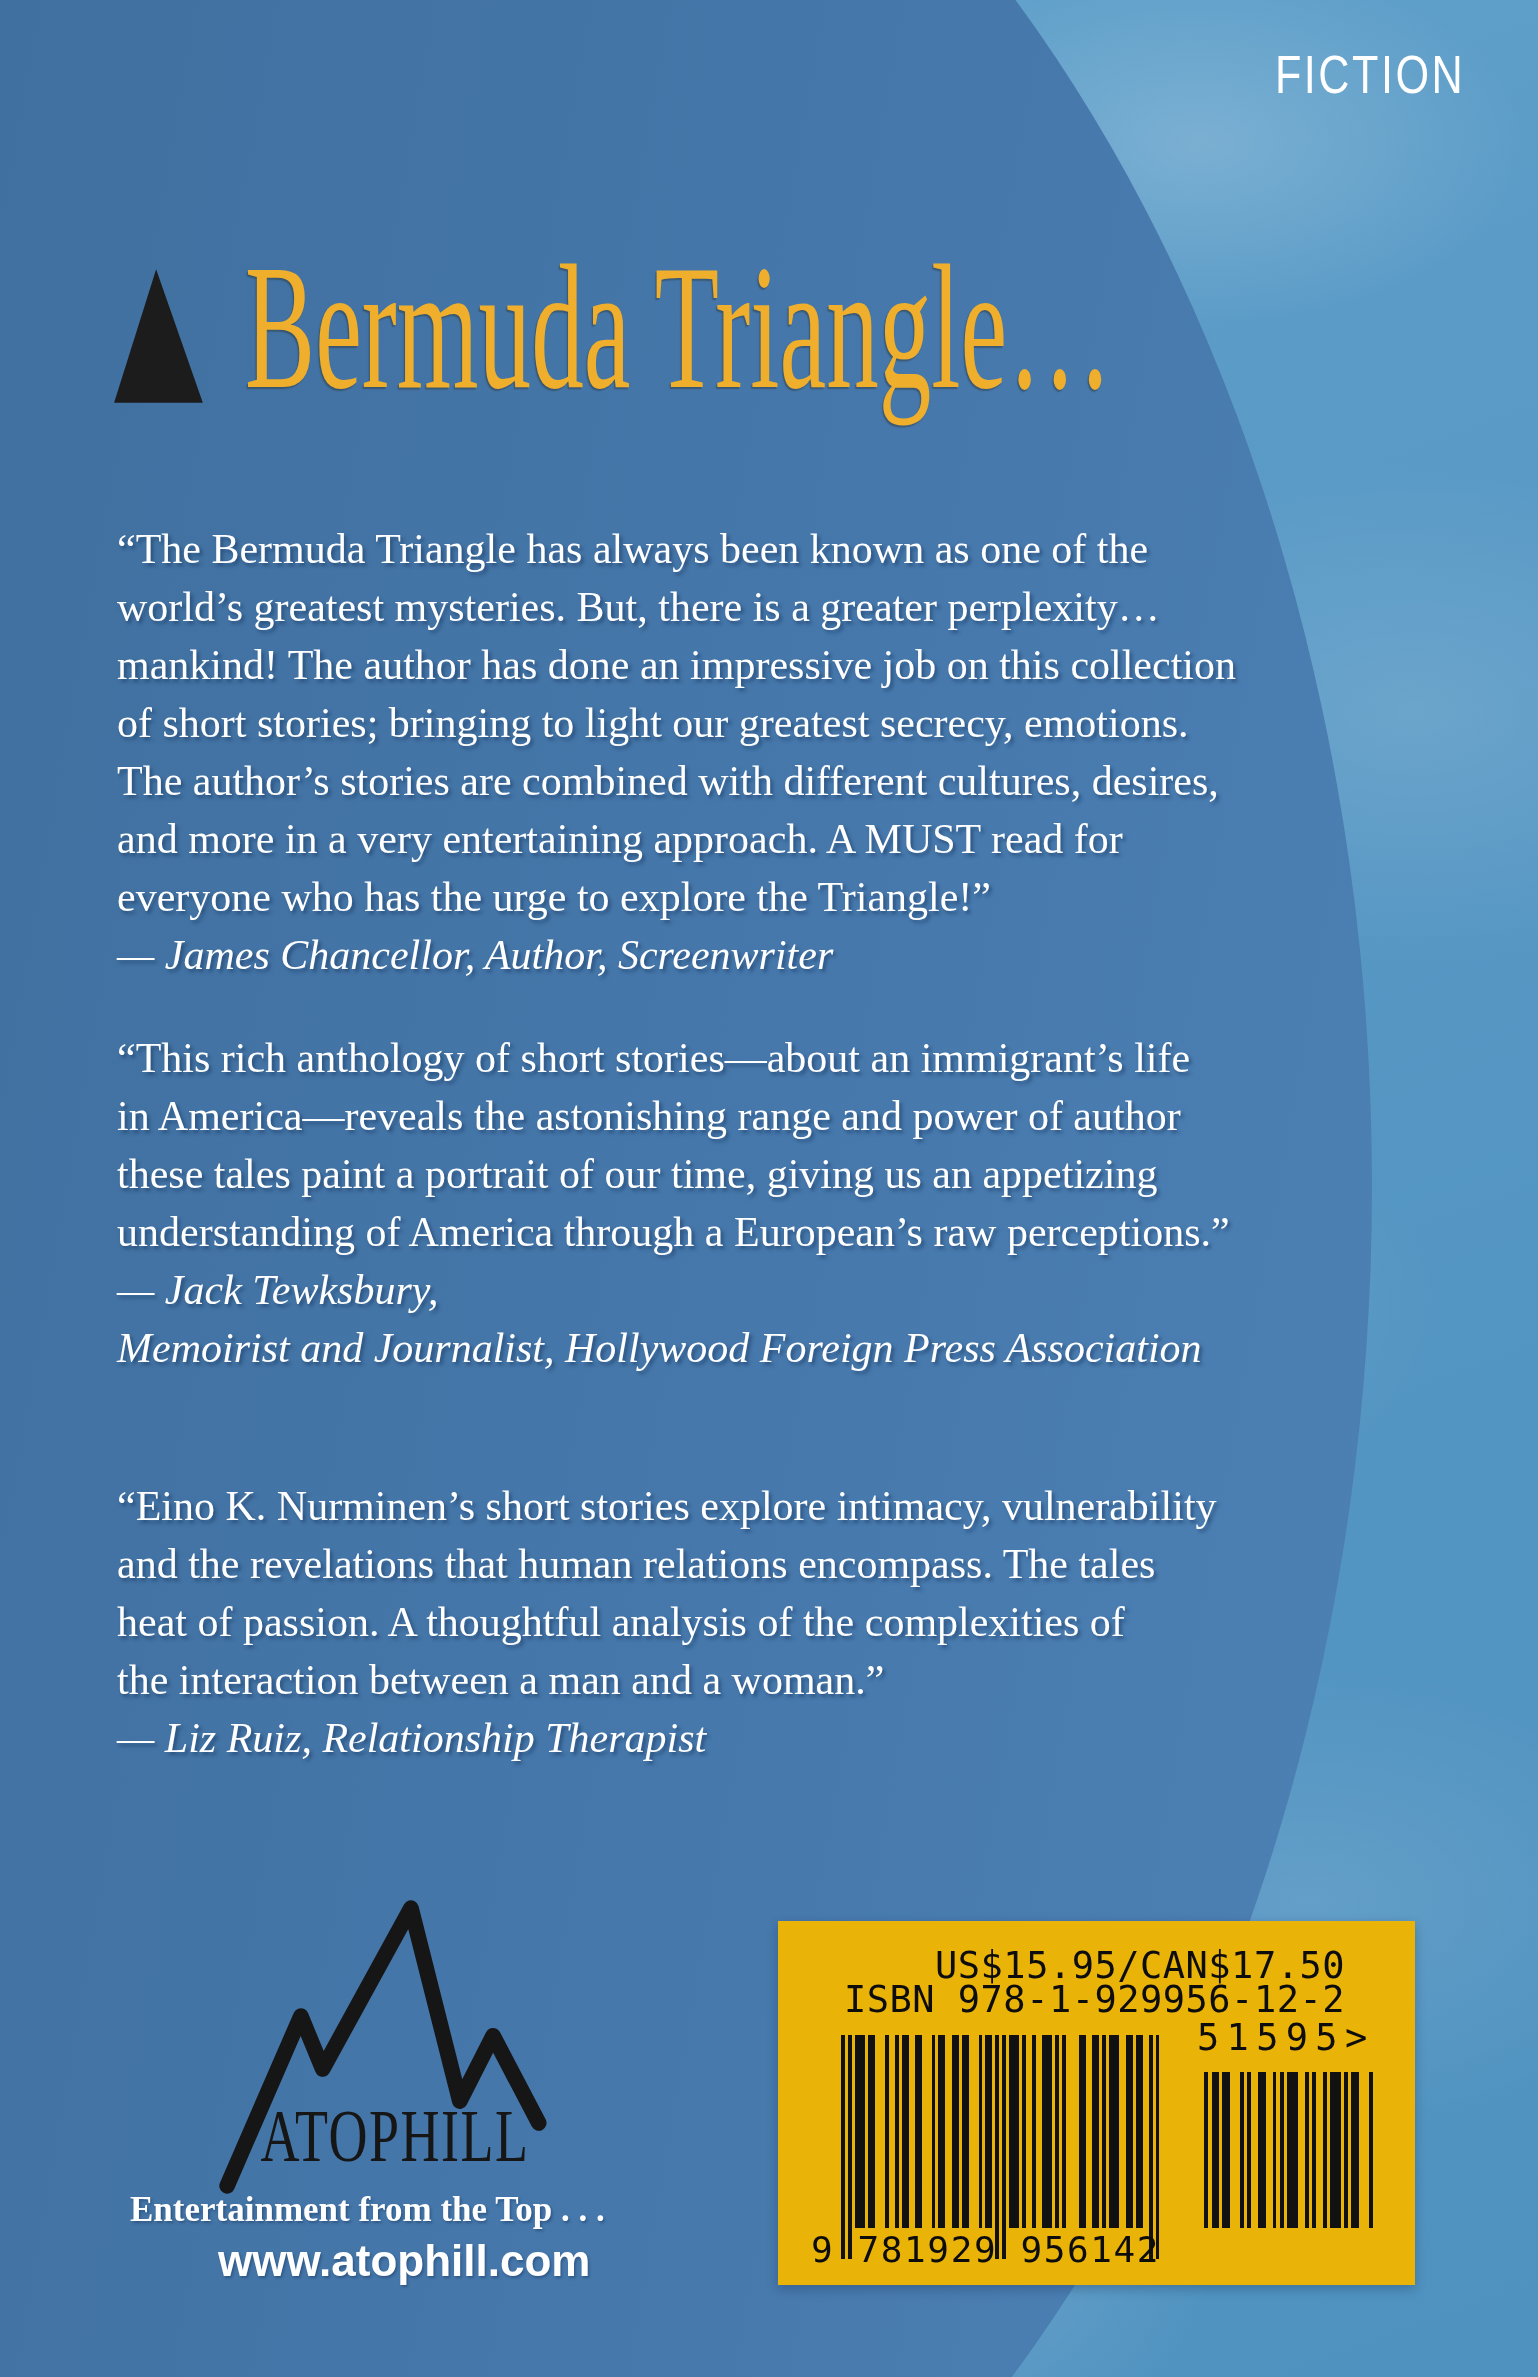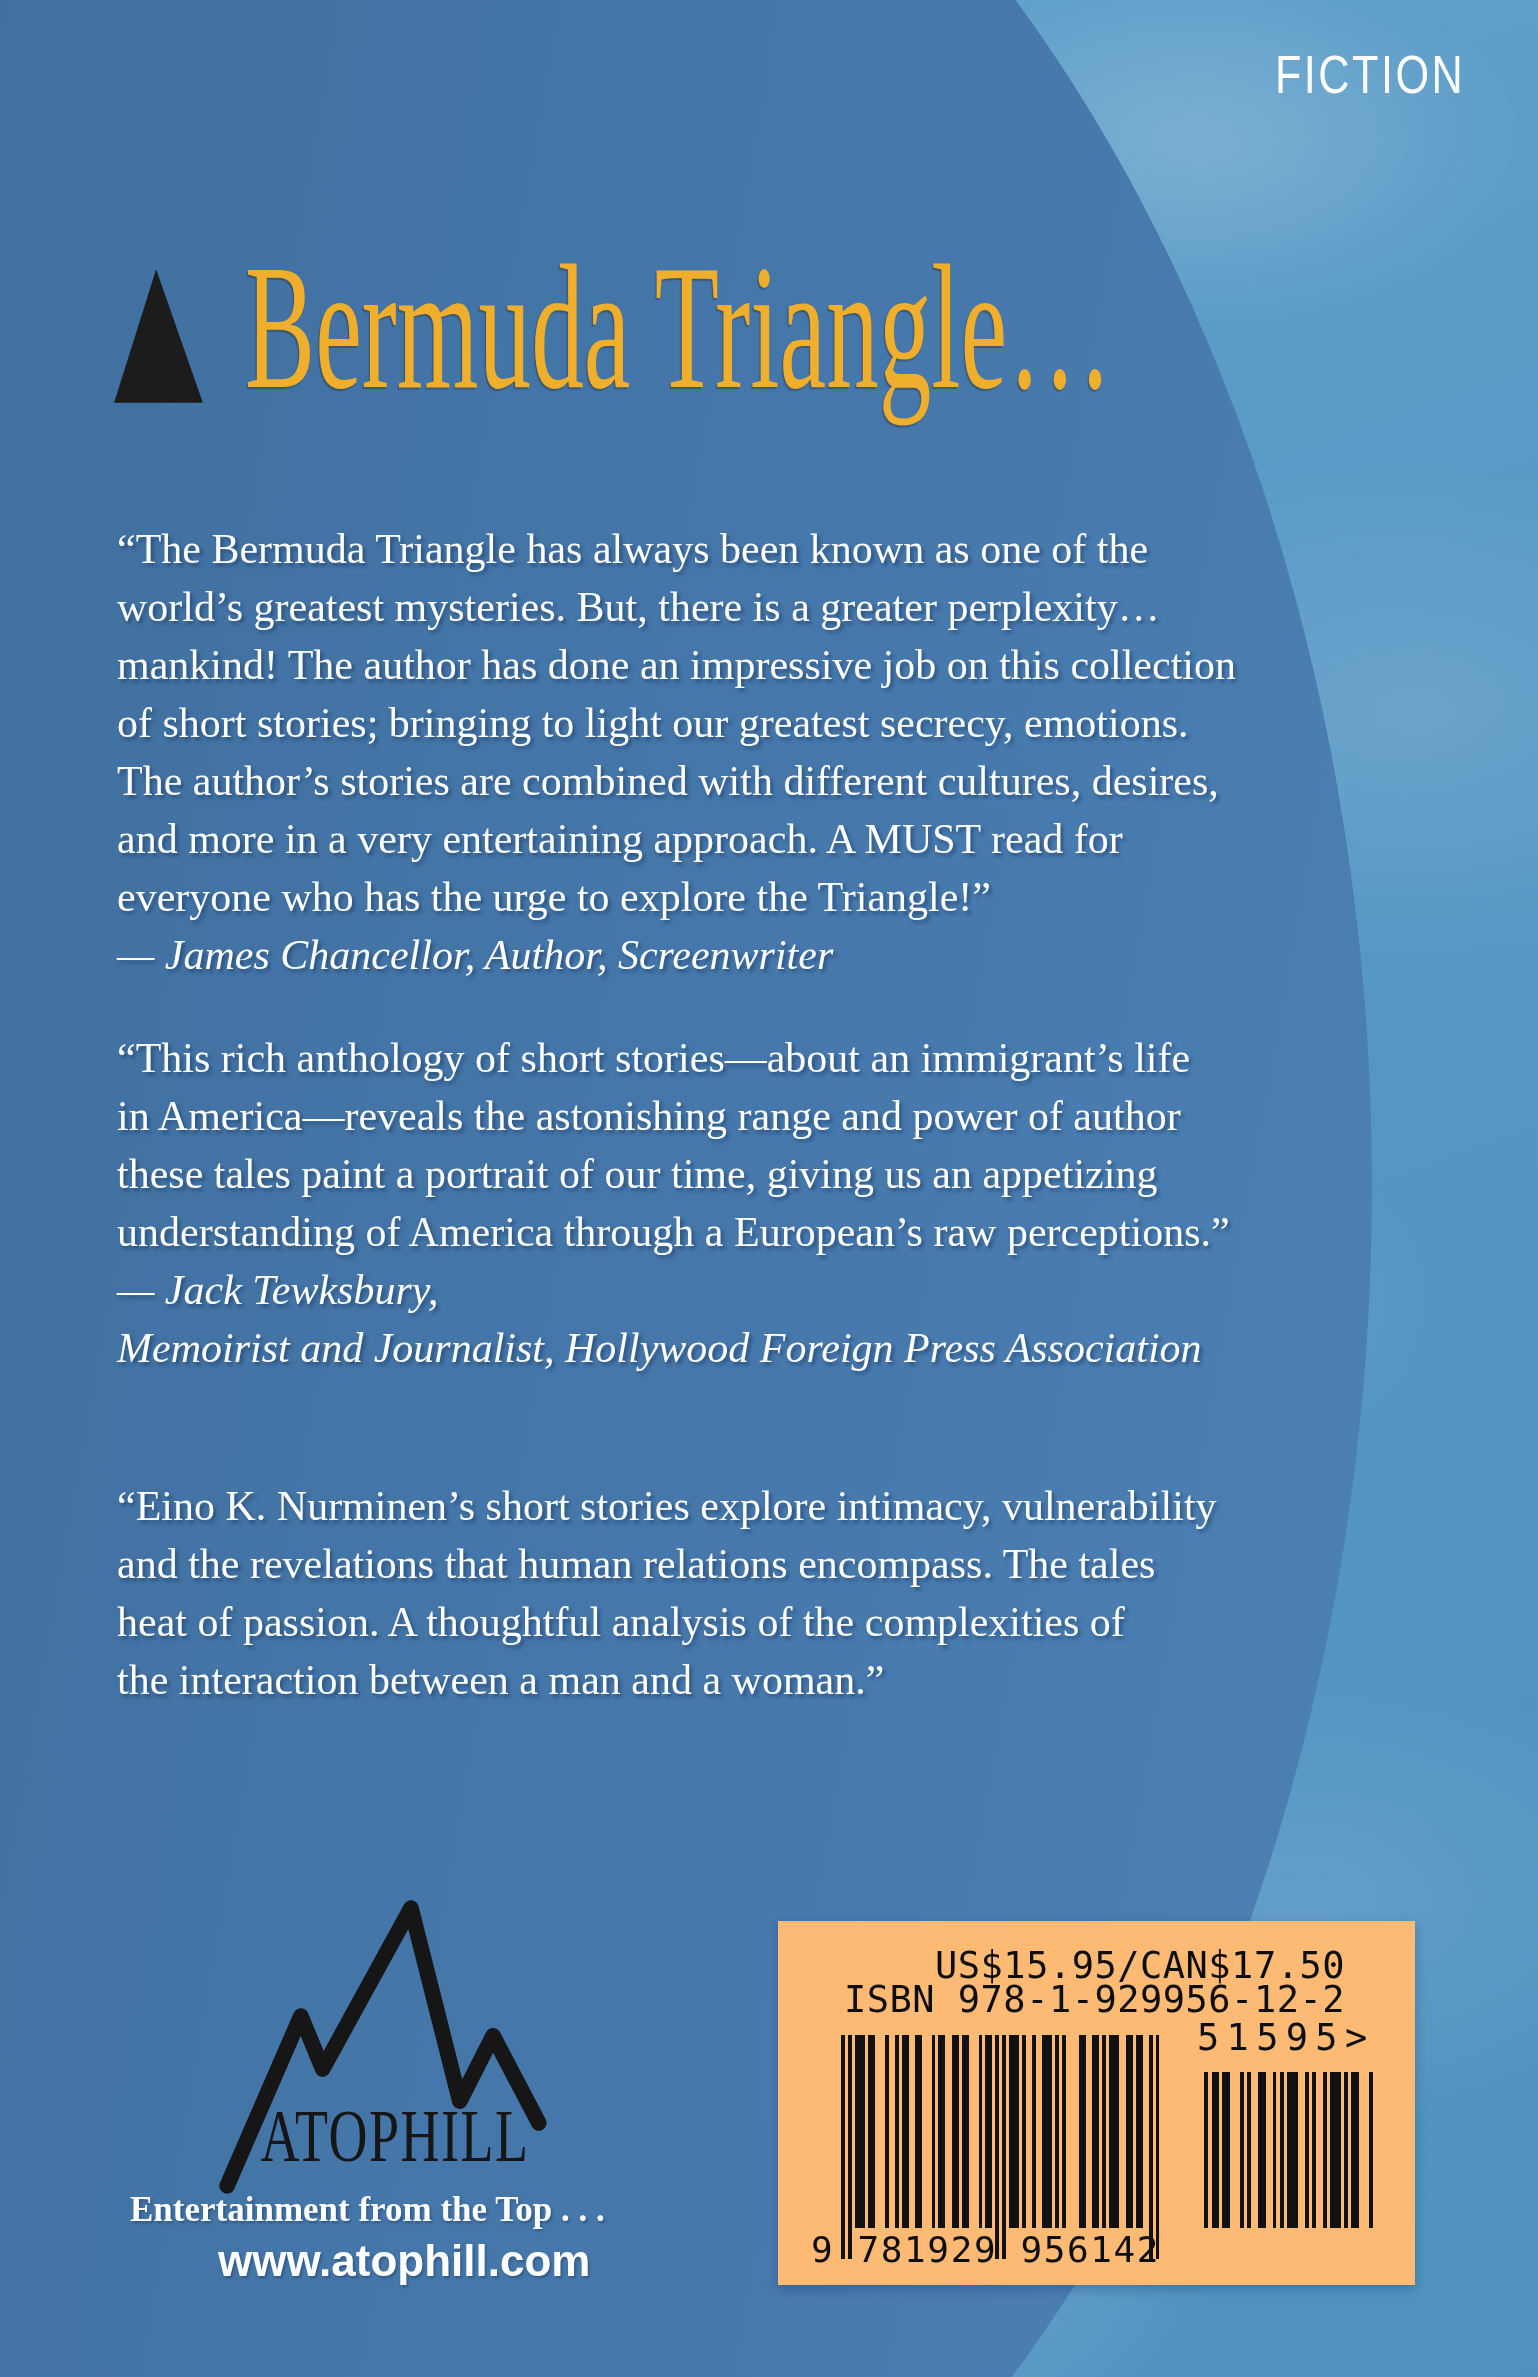--- a/index.html
+++ b/index.html
@@ -67,21 +67,21 @@
     text-align:right;
   }
   .website{
     left:218px;top:2239px;
     font-family:"Liberation Sans","DejaVu Sans",sans-serif;font-weight:bold;
     font-size:44px;line-height:1;color:#ffffff;white-space:nowrap;
     text-shadow:1.6px 1.6px 2.6px rgba(22,52,92,0.45);
   }
 
   .barcode-panel{
-    left:778px;top:1921px;width:637px;height:364px;background:#fdba74;
+    left:778px;top:1921px;width:637px;height:364px;background:#eab308;
     box-shadow:0 4.2px 10.4px rgba(10,25,50,0.25);
   }
   .bc-text{
     position:absolute;color:#0d0d0d;
     font-family:"DejaVu Sans Mono","Liberation Mono",monospace;
     line-height:1;white-space:nowrap;
   }
   .bc-price{top:26px;right:70px;font-size:37px;letter-spacing:0.5px;}
   .bc-isbn{top:60px;right:70px;font-size:37px;letter-spacing:0.5px;}
   .bc-addon{top:98px;left:419px;font-size:37px;letter-spacing:7.3px;}
@@ -120,20 +120,21 @@
   <div class="ln">understanding of America through a European’s raw perceptions.”</div>
   <div class="ln att">— Jack Tewksbury,</div>
   <div class="ln att">Memoirist and Journalist, Hollywood Foreign Press Association</div>
 </div>
 
 <div class="layer quote q3">
   <div class="ln">“Eino K. Nurminen’s short stories explore intimacy, vulnerability</div>
   <div class="ln">and the revelations that human relations encompass. The tales</div>
   <div class="ln">heat of passion. A thoughtful analysis of the complexities of</div>
   <div class="ln">the interaction between a man and a woman.”</div>
+  <div class="ln att">— Liz Ruiz, Relationship Therapist</div>
 </div>
 
 <svg class="layer mountain-svg" width="374" height="322" viewBox="0 0 720 620">
   <polyline points="56,585 198,258 240,360 410,50 504,422 568,296 656,464" fill="none" stroke="#161616" stroke-width="30" stroke-linecap="round" stroke-linejoin="round"></polyline>
 </svg>
 <div class="layer publisher-name">ATOPHILL</div>
 <div class="layer tagline">Entertainment from the Top . . .</div>
 <div class="layer website">www.atophill.com</div>
 
 <div class="layer barcode-panel">

